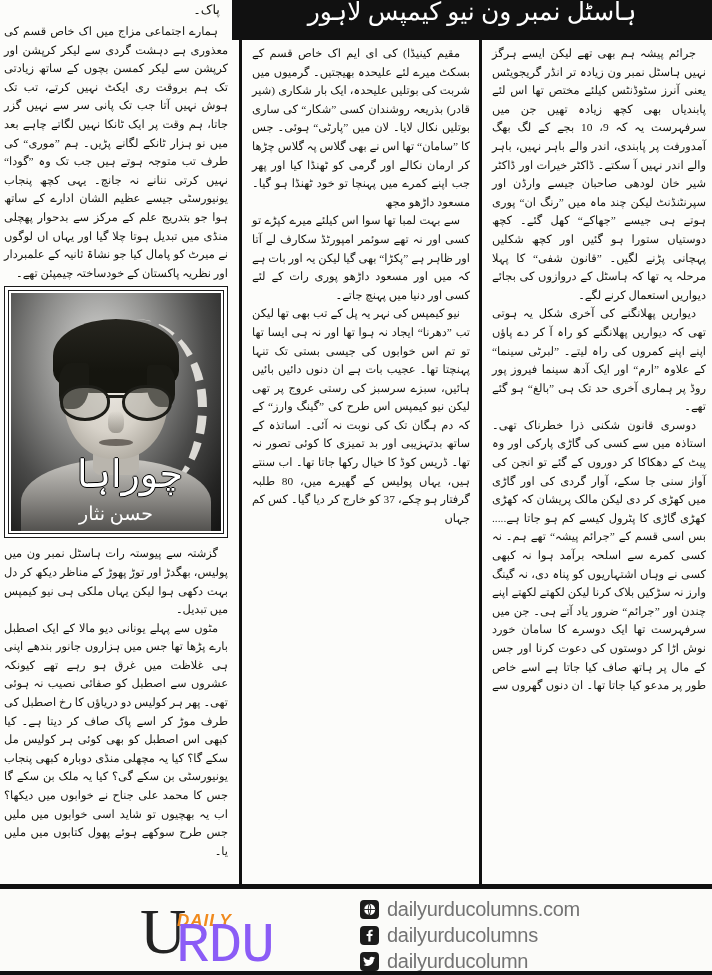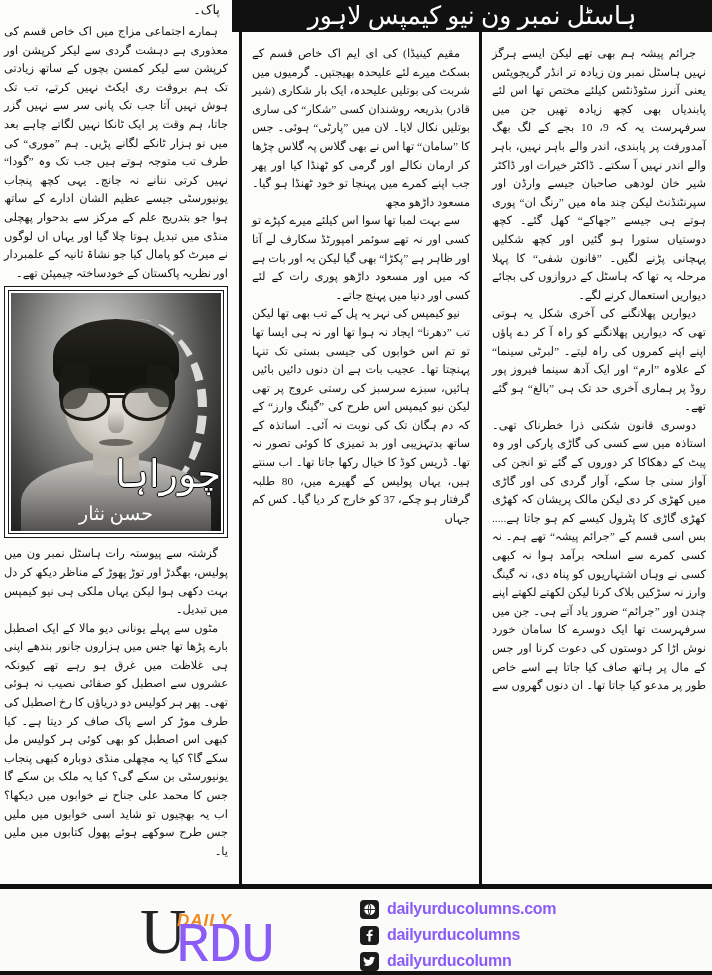--- a/index.html
+++ b/index.html
@@ -15,23 +15,23 @@
     width:712px;height:975px;
     box-sizing:border-box;
     background:#fcfcfa;
   }
 
   
   .topband{
     position:absolute;left:0;top:0;width:712px;height:40px;
   }
   .headline-bar{
-    position:absolute;left:232px;top:0;width:480px;height:32px;
+    position:absolute;left:232px;top:0;width:480px;height:40px;
     background:#111111;
-    display:flex;align-items:center;justify-content:center;
+    display:flex;justify-content:center;
     overflow:hidden;
   }
   .headline-bar .hl{
     color:#ffffff;
     font-family:"Liberation Serif","DejaVu Serif",serif;
     font-size:25px;
     line-height:1;
     letter-spacing:0px;
     direction:rtl;
     white-space:nowrap;
@@ -150,21 +150,21 @@
   }
   .ph-arc{
     position:absolute;right:14px;top:26px;
     width:92px;height:176px;
     border-right:9px dashed #e9e7e2;
     border-radius:0 70% 60% 0/0 50% 50% 0;
     opacity:.92;
   }
   .ph-title{
     position:absolute;left:0;right:0;bottom:38px;
-    text-align:right;
+    text-align:center;
     color:#ffffff;
     font-family:"Liberation Serif",serif;
     font-size:38px;line-height:1;
     direction:rtl;
     text-shadow:0 1px 0 #000,0 -1px 0 #000,1px 0 0 #000,-1px 0 0 #000;
     padding-left:28px;
   }
   .ph-author{
     position:absolute;left:0;right:0;bottom:8px;
     text-align:center;
@@ -235,21 +235,21 @@
   .sicon{
     width:19px;height:19px;border-radius:4px;background:#1b1b1b;
     display:flex;align-items:center;justify-content:center;
     color:#fff;font-size:13px;line-height:1;font-weight:bold;
     font-family:"DejaVu Sans",sans-serif;
     flex:0 0 19px;
   }
   .sicon svg{display:block;}
   .stext{
     font-family:"Liberation Sans",sans-serif;
-    font-weight:bold;font-size:16px;letter-spacing:-.3px;color:#8b5cf6;
+    font-weight:normal;font-size:20px;letter-spacing:-.3px;color:#737373;
   }
 </style>
 </head>
 <body>
 
 <div class="page">
 
   <div class="topband">
     <div class="headline-bar">
       <span class="hl">ہاسٹل نمبر ون نیو کیمپس لاہور</span>

